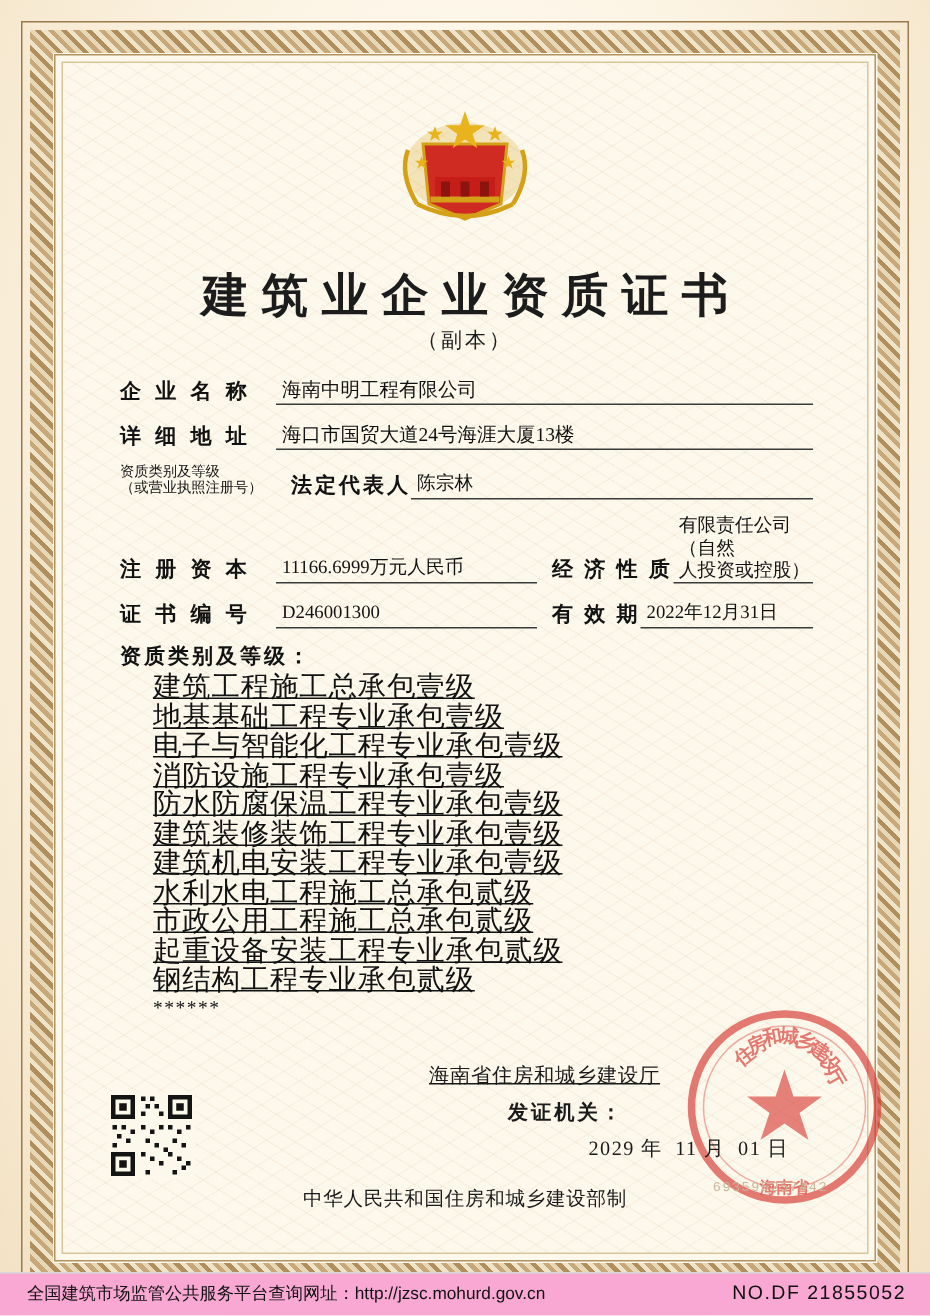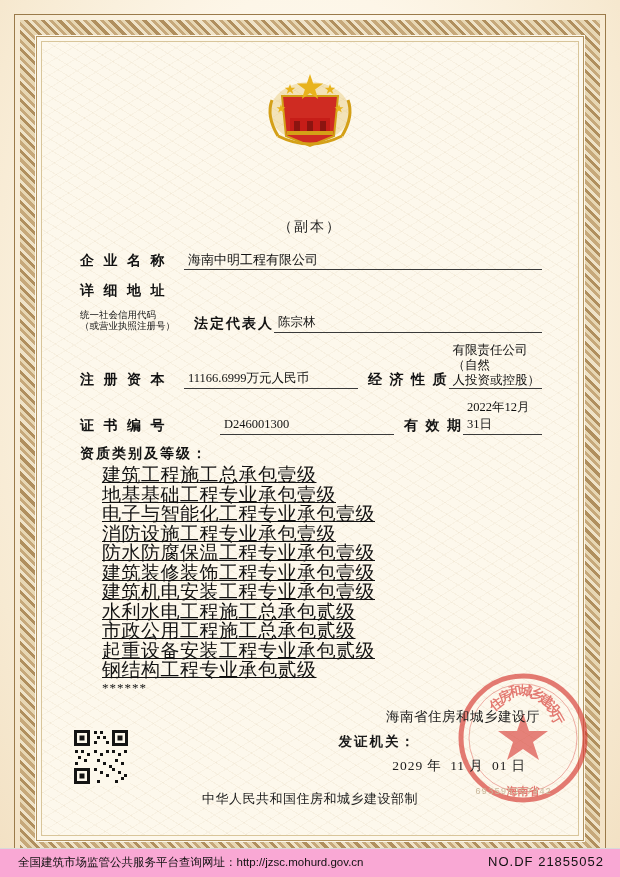--- a/index.html
+++ b/index.html
@@ -197,24 +197,25 @@
   
   .issuer {
     position: absolute;
     right: 26px;
     top: 660px;
     width: 260px;
     text-align: left;
     font-size: 13.5px;
   }
   .issuer-org {
-    text-align: right;
+    text-align: left;
     padding-right: 6px;
     letter-spacing: .5px;
     margin-bottom: 7px;
+    text-decoration: underline;
   }
   .issuer-line {
     display: flex;
     align-items: baseline;
     justify-content: flex-end;
   }
   .issuer-label {
     font-weight: bold;
     letter-spacing: 2px;
     white-space: nowrap;
@@ -324,55 +325,57 @@
         <polygon points="80,24 81.3,27.8 85.3,27.8 82.1,30.2 83.3,34 80,31.6 76.7,34 77.9,30.2 74.7,27.8 78.7,27.8" fill="#e8b31c"></polygon>
         <polygon points="31,44 32.1,47.2 35.5,47.2 32.7,49.2 33.8,52.5 31,50.5 28.2,52.5 29.3,49.2 26.5,47.2 29.9,47.2" fill="#e8b31c"></polygon>
         <polygon points="89,44 90.1,47.2 93.5,47.2 90.7,49.2 91.8,52.5 89,50.5 86.2,52.5 87.3,49.2 84.5,47.2 87.9,47.2" fill="#e8b31c"></polygon>
 
         <path d="M22 40 Q16 56 28 76" stroke="#d4a017" stroke-width="3" fill="none"></path>
         <path d="M98 40 Q104 56 92 76" stroke="#d4a017" stroke-width="3" fill="none"></path>
         <path d="M28 76 Q60 92 92 76" stroke="#d4a017" stroke-width="3" fill="none"></path>
       </svg>
     </div>
 
+    <div class="title">建筑业企业资质证书</div>
     <div class="subtitle">（副本）</div>
 
     <div class="fields">
 
       <div class="row">
         <div class="lbl w1">企 业 名 称</div>
         <div class="val">海南中明工程有限公司</div>
       </div>
 
       <div class="row">
         <div class="lbl w1">详 细 地 址</div>
+        <div class="val">海口市国贸大道24号海涯大厦13楼</div>
       </div>
 
       <div class="row">
         <div class="lbl small">
-          <div>统一社会信用代码</div>
+          <div>资质类别及等级</div>
           <div>（或营业执照注册号）</div>
         </div>
         <div class="half-lbl">法定代表人</div>
         <div class="val val-sm">陈宗林</div>
       </div>
 
       <div class="row">
         <div class="lbl w1">注 册 资 本</div>
         <div class="val val-sm" style="flex:0 0 168px;">11166.6999万元人民币</div>
         <div class="half-lbl">经 济 性 质</div>
         <div class="val two-line">
           <div>有限责任公司（自然</div>
           <div style="text-align:center">人投资或控股）</div>
         </div>
       </div>
 
       <div class="row">
         <div class="lbl w1">证 书 编 号</div>
-        <div class="val val-sm" style="flex:0 0 168px;margin-left:36px;">D246001300</div>
+        <div class="val val-sm" style="flex:0 0 168px;">D246001300</div>
         <div class="half-lbl">有 效 期</div>
         <div class="val val-sm">2022年12月31日</div>
       </div>
 
       <div class="qual-head">资质类别及等级：</div>
       <ul class="qual-list">
         <li>建筑工程施工总承包壹级</li>
         <li>地基基础工程专业承包壹级</li>
         <li>电子与智能化工程专业承包壹级</li>
         <li>消防设施工程专业承包壹级</li>

